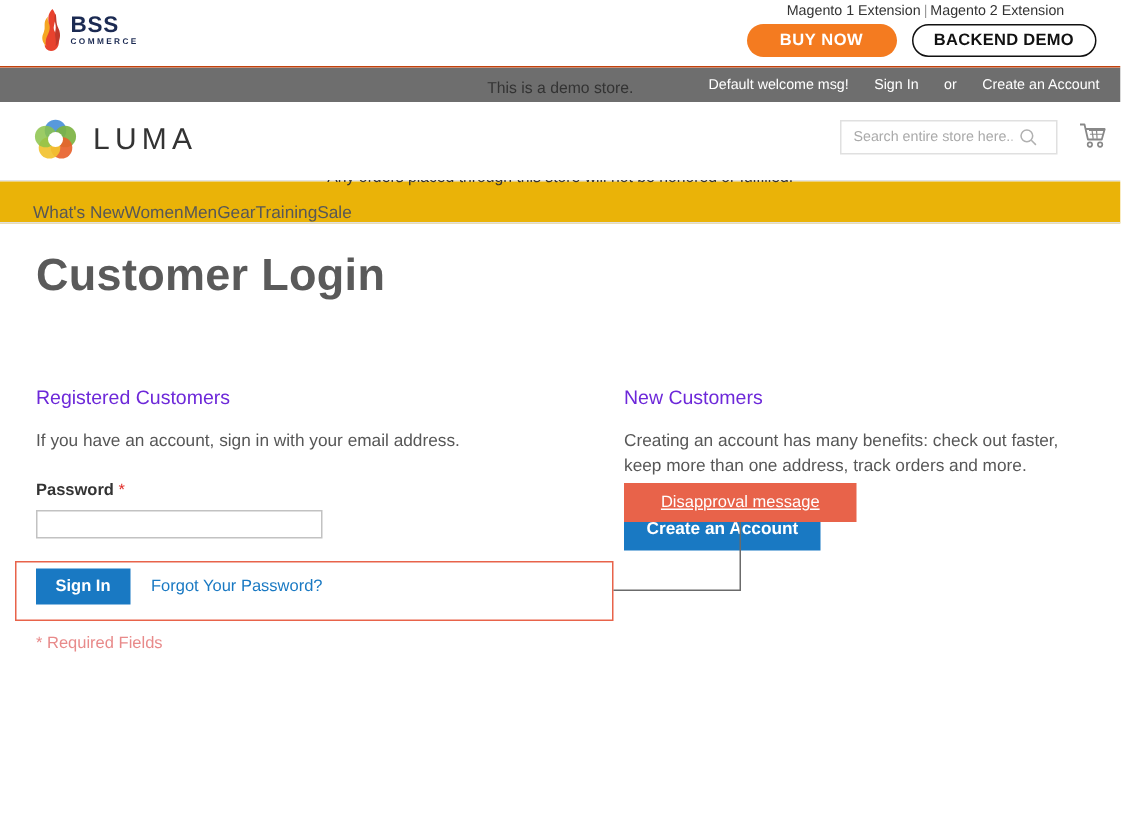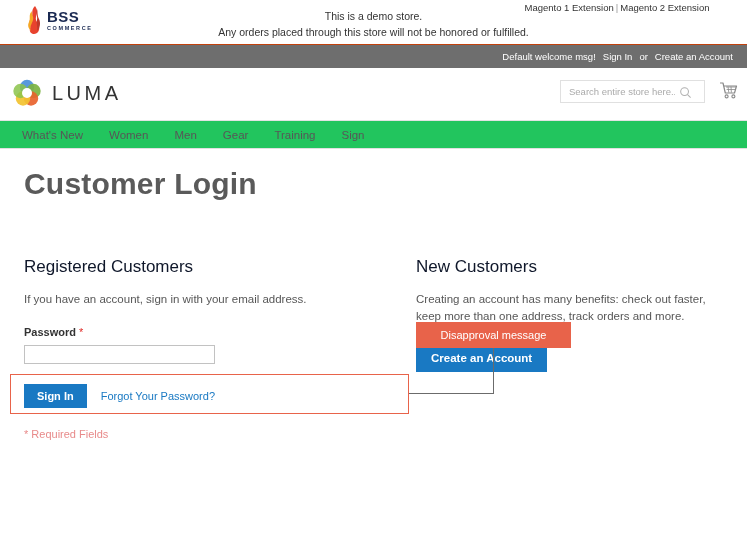--- a/index.html
+++ b/index.html
@@ -39,21 +39,21 @@
   }
   .demo-note {
     position: absolute;
     left: 0; right: 0; top: 8px;
     text-align: center;
     font-size: 10.5px;
     color: #333;
     line-height: 1.55;
     pointer-events: none;
   }
-  .demo-note span { display: block; }
+  .demo-note span { display: block; margin-top: 43px; }
   .bss-right {
     position: absolute; right: 10px; top: 2px;
     text-align: center; width: 240px;
   }
   .ext-links { font-size: 9.5px; color: #333; margin-bottom: 3px; white-space: nowrap; }
   .ext-links a { color: #333; text-decoration: none; }
   .ext-sep { color: #999; margin: 0 2px; }
   .bss-btns { display: flex; justify-content: flex-end; gap: 10px; padding-right: 6px; }
   .btn-buy {
     background: #f47b20; color: #fff; border: none;
@@ -65,32 +65,32 @@
     background: #fff; color: #111; border: 1.5px solid #111;
     border-radius: 20px; padding: 4px 14px;
     font-size: 11px; font-weight: bold; letter-spacing: .2px;
     font-family: "Liberation Sans", sans-serif; cursor: pointer;
   }
 
   
   .panel-bar {
     height: 23px; background: #6e6e6e;
     display: flex; align-items: center; justify-content: flex-end;
-    padding-right: 14px; gap: 7px;
+    padding-right: 14px; gap: 17px;
     font-size: 9.5px; color: #ffffff;
   }
   .panel-bar a { color: #ffffff; text-decoration: none; }
   .panel-bar .plain { color: #ffffff; }
 
   
   .luma-header {
     height: 52px; background: #ffffff; position: relative;
   }
   .luma-logo {
-    position: absolute; left: 12px; top: 10px;
+    position: absolute; left: 22px; top: 10px;
     display: flex; align-items: center; gap: 10px;
   }
   .luma-mark { width: 30px; height: 30px; }
   .luma-text {
     font-size: 20px; letter-spacing: 3.5px; color: #333;
     font-family: "Liberation Sans", sans-serif;
   }
   .search-wrap {
     position: absolute; right: 42px; top: 12px;
     width: 145px; height: 23px;
@@ -103,24 +103,24 @@
     padding: 0 4px 0 8px; width: 118px; height: 21px;
     font-family: "Liberation Sans", sans-serif;
   }
   .search-input::placeholder { color: #aaa; }
   .search-icon { width: 13px; height: 13px; }
   .cart-icon { position: absolute; right: 8px; top: 13px; width: 20px; height: 20px; }
   .header-rule { height: 1px; background: #e3e3e3; }
 
   
   .nav-bar {
-    height: 28px; background: #22c55e;
+    height: 28px; background: #eab308;
     border-bottom: 1px solid #e0e0e0;
-    display: flex; align-items: center;
-    padding-left: 22px; gap: 26px;
+    display: flex; align-items: flex-end;
+    padding-left: 22px; 
   }
   .nav-item {
     font-size: 11.5px; color: #575757;
     cursor: pointer; text-decoration: none;
   }
 
   
   .page { position: relative; padding: 0 22px; }
   .page-title {
     font-size: 30px; font-weight: bold; color: #5a5a5a;
@@ -139,41 +139,42 @@
   .error-text { font-size: 10.5px; color: #e02b27; }
 
   
   .annot-box {
     position: absolute; left: 416px; top: 155px;
     width: 155px; height: 26px;
     background: #e8634a;
     display: flex; align-items: center; justify-content: center;
     color: #ffffff; font-size: 11px;
     font-family: "Liberation Sans", sans-serif;
+    text-decoration: underline;
   }
   .annot-vline {
     position: absolute; left: 493px; top: 181px;
     width: 1px; height: 46px; background: #6b6b6b;
   }
   .annot-hline {
     position: absolute; left: 409px; top: 226px;
     width: 85px; height: 1px; background: #6b6b6b;
   }
   .annot-highlight {
     position: absolute; left: 10px; top: 207px;
     width: 399px; height: 40px;
     border: 1px solid #e8634a;
   }
 
   
   .columns { display: flex; margin-top: 56px; }
   .col-left { width: 372px; padding-left: 2px; }
   .col-right { flex: 1; padding-left: 22px; }
   .col-head {
-    font-size: 17px; font-weight: normal; color: #0f172a;
+    font-size: 13px; font-weight: normal; color: #6d28d9;
     margin: 0 0 14px 0;
   }
   .col-desc { font-size: 11.5px; color: #575757; line-height: 1.5; margin: 0; }
   .field { margin-top: 18px; }
   .field-label {
     font-size: 11px; font-weight: bold; color: #333;
     display: block; margin-bottom: 6px;
   }
   .req { color: #e02b27; font-weight: normal; }
   .text-input {
@@ -220,20 +221,24 @@
 
   <div class="demo-note">
     <span>This is a demo store.</span>
     <span>Any orders placed through this store will not be honored or fulfilled.</span>
   </div>
 
   <div class="bss-right">
     <div class="ext-links">
       <a href="#">Magento 1 Extension</a><span class="ext-sep">|</span><a href="#">Magento 2 Extension</a>
     </div>
+    <div class="bss-btns">
+      <button class="btn-buy">BUY NOW</button>
+      <button class="btn-backend">BACKEND DEMO</button>
+    </div>
   </div>
 </div>
 
 <div class="panel-bar">
   <span class="plain">Default welcome msg!</span>
   <a href="#">Sign In</a>
   <span class="plain">or</span>
   <a href="#">Create an Account</a>
 </div>
 
@@ -275,21 +280,21 @@
   </span>
 </div>
 <div class="header-rule"></div>
 
 <div class="nav-bar">
   <a class="nav-item" href="#">What's New</a>
   <a class="nav-item" href="#">Women</a>
   <a class="nav-item" href="#">Men</a>
   <a class="nav-item" href="#">Gear</a>
   <a class="nav-item" href="#">Training</a>
-  <a class="nav-item" href="#">Sign</a>
+  <a class="nav-item" href="#">Sale</a>
 </div>
 
 <div class="page">
 
   <h1 class="page-title">Customer Login</h1>
 
 
   <div class="annot-highlight"></div>
   <div class="annot-hline"></div>
   <div class="annot-vline"></div>

